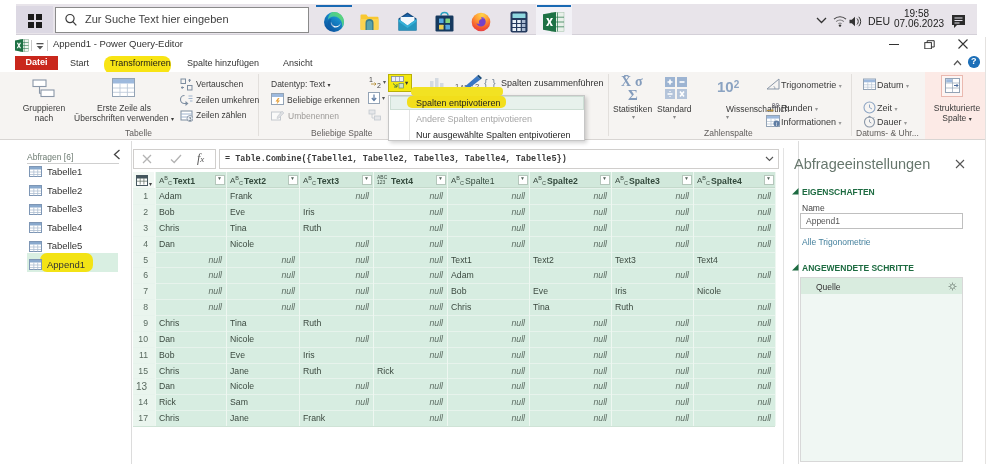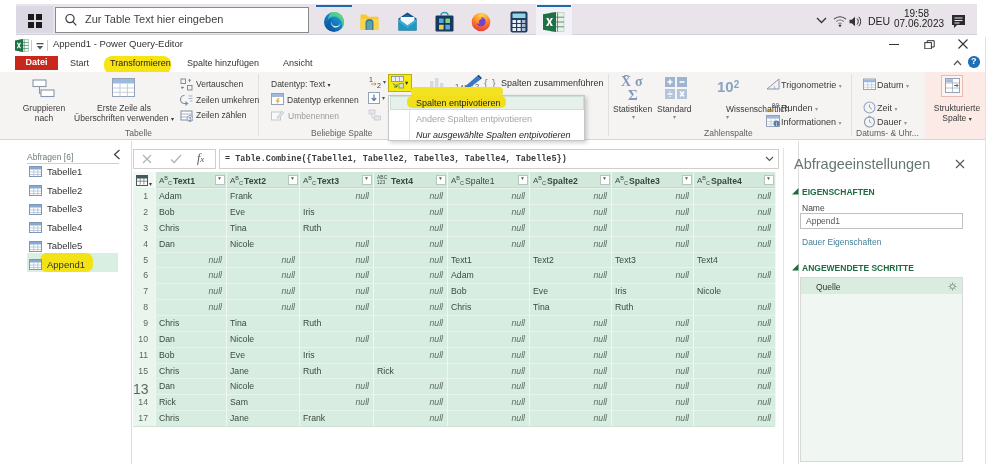--- a/index.html
+++ b/index.html
@@ -16,21 +16,21 @@
 <div class="a" style="left:16px;top:6px;width:37px;height:27px;background:#dcd8e3;"></div>
 <div class="a" style="left:28px;top:14px;width:6px;height:6px;background:#1a1a1a;"></div>
 <div class="a" style="left:35.5px;top:14px;width:6.5px;height:6px;background:#1a1a1a;"></div>
 <div class="a" style="left:28px;top:21.5px;width:6px;height:6px;background:#1a1a1a;"></div>
 <div class="a" style="left:35.5px;top:21.5px;width:6.5px;height:6px;background:#1a1a1a;"></div>
 <div class="a" style="left:55px;top:7px;width:254px;height:26px;background:#fff;border:1px solid #8a8a8a;box-sizing:border-box;"></div>
 <svg class="a" style="left:64px;top:13px;" width="14" height="14" viewBox="0 0 14 14">
     <circle cx="6" cy="5.6" r="4.1" fill="none" stroke="#3b3b3b" stroke-width="1.2"></circle>
     <line x1="8.9" y1="8.7" x2="12.3" y2="12.3" stroke="#3b3b3b" stroke-width="1.2"></line>
   </svg>
-<div class="a" style="left:85px;top:13px;font-size:11px;color:#3f3f3f;">Zur Table Text hier eingeben</div>
+<div class="a" style="left:85px;top:13px;font-size:11px;color:#3f3f3f;">Zur Suche Text hier eingeben</div>
 
 <div class="a" style="left:536px;top:4px;width:36px;height:30.5px;background:#f2f1f6;"></div>
 <div class="a" style="left:316px;top:4.5px;width:36px;height:2px;background:#1969b3;"></div>
 <div class="a" style="left:537px;top:4.5px;width:34px;height:2px;background:#1969b3;"></div>
 
 <svg class="a" style="left:323px;top:11px;" width="22" height="22" viewBox="0 0 22 22">
 <defs>
       <linearGradient id="edgA" x1="0.15" y1="0.85" x2="0.7" y2="0.05">
         <stop offset="0" stop-color="#0b54a0"></stop>
         <stop offset="0.65" stop-color="#1686c8"></stop>
@@ -239,21 +239,21 @@
     <text x="10" y="11.6" font-size="5.5" text-anchor="middle" fill="#51626f" font-family="Liberation Sans">3</text>
   </svg>
 <div class="lbl" style="left:196px;top:110px;">Zeilen zählen</div>
 
 <div class="lbl" style="left:271px;top:79px;">Datentyp: Text <span style="font-size:6px;">▾</span></div>
 <svg class="a" style="left:271px;top:93px;" width="13" height="12" viewBox="0 0 13 12">
     <rect x="0.5" y="0.5" width="12" height="11" fill="#fff" stroke="#93a3b5" stroke-width="1"></rect>
     <rect x="1" y="1" width="11" height="3" fill="#9db9dd"></rect>
     <path d="M7 5 L4.5 8.5 L6.5 8.5 L5.5 11.5 L9 7.5 L7 7.5 L8.5 5 Z" fill="#e8a33d"></path>
   </svg>
-<div class="lbl" style="left:287px;top:94.5px;">Datentyp erkennen</div>
+<div class="lbl" style="left:287px;top:94.5px;">Beliebige erkennen</div>
 <svg class="a" style="left:271px;top:110px;" width="14" height="12" viewBox="0 0 14 12">
     <g opacity="0.55">
       <rect x="0.5" y="2" width="9" height="8" fill="#fff" stroke="#9aa5b1" stroke-width="1"></rect>
       <path d="M11 1 L13 3 L8 8 L6 8.5 L6.5 6.5 Z" fill="#c8cdd4" stroke="#9aa5b1" stroke-width="0.6"></path>
     </g>
   </svg>
 <div class="lbl" style="left:288px;top:111px;color:#9d9a98;">Umbenennen</div>
 <div class="glbl" style="left:311px;top:128px;">Beliebige Spalte</div>
 
 <svg class="a" style="left:368px;top:76px;" width="14" height="12" viewBox="0 0 14 12">
@@ -652,21 +652,21 @@
 <div class="a" style="left:133px;top:365.6px;width:15px;text-align:right;font-size:8.7px;color:#5a6a60;">15</div>
 <div class="a" style="left:159px;top:365.6px;font-size:8.7px;color:#3c4a40;">Chris</div>
 <div class="a" style="left:230px;top:365.6px;font-size:8.7px;color:#3c4a40;">Jane</div>
 <div class="a" style="left:303px;top:365.6px;font-size:8.7px;color:#3c4a40;">Ruth</div>
 <div class="a" style="left:377px;top:365.6px;font-size:8.7px;color:#3c4a40;">Rick</div>
 <div class="a" style="left:447px;top:365.6px;width:78px;text-align:right;font-size:8.7px;font-style:italic;color:#5e6e64;">null</div>
 <div class="a" style="left:529px;top:365.6px;width:78px;text-align:right;font-size:8.7px;font-style:italic;color:#5e6e64;">null</div>
 <div class="a" style="left:611px;top:365.6px;width:78px;text-align:right;font-size:8.7px;font-style:italic;color:#5e6e64;">null</div>
 <div class="a" style="left:693px;top:365.6px;width:78px;text-align:right;font-size:8.7px;font-style:italic;color:#5e6e64;">null</div>
 <div class="a" style="left:133px;top:378.4px;width:642px;height:1px;background:#e7f3ec;"></div>
-<div class="a" style="left:133px;top:381.4px;width:14px;text-align:right;font-size:14px;color:#5a6a60;">13</div>
+<div class="a" style="left:133px;top:381.4px;width:14px;text-align:right;font-size:10px;color:#5a6a60;">13</div>
 <div class="a" style="left:159px;top:381.4px;font-size:8.7px;color:#3c4a40;">Dan</div>
 <div class="a" style="left:230px;top:381.4px;font-size:8.7px;color:#3c4a40;">Nicole</div>
 <div class="a" style="left:299px;top:381.4px;width:70px;text-align:right;font-size:8.7px;font-style:italic;color:#5e6e64;">null</div>
 <div class="a" style="left:373px;top:381.4px;width:70px;text-align:right;font-size:8.7px;font-style:italic;color:#5e6e64;">null</div>
 <div class="a" style="left:447px;top:381.4px;width:78px;text-align:right;font-size:8.7px;font-style:italic;color:#5e6e64;">null</div>
 <div class="a" style="left:529px;top:381.4px;width:78px;text-align:right;font-size:8.7px;font-style:italic;color:#5e6e64;">null</div>
 <div class="a" style="left:611px;top:381.4px;width:78px;text-align:right;font-size:8.7px;font-style:italic;color:#5e6e64;">null</div>
 <div class="a" style="left:693px;top:381.4px;width:78px;text-align:right;font-size:8.7px;font-style:italic;color:#5e6e64;">null</div>
 <div class="a" style="left:133px;top:394.3px;width:642px;height:1px;background:#e7f3ec;"></div>
 <div class="a" style="left:133px;top:397.3px;width:15px;text-align:right;font-size:8.7px;color:#5a6a60;">14</div>
@@ -705,21 +705,21 @@
 <svg class="a" style="left:955px;top:159px;" width="10" height="10" viewBox="0 0 10 10">
     <path d="M1 1 L9 9 M9 1 L1 9" stroke="#555" stroke-width="1.1"></path>
   </svg>
 <svg class="a" style="left:792px;top:187.5px;" width="7" height="7" viewBox="0 0 7 7">
     <path d="M6.5 0 L6.5 6.5 L0 6.5 Z" fill="#1d6b41"></path>
   </svg>
 <div class="a" style="left:802px;top:186.5px;font-size:8.5px;font-weight:700;color:#1d6b41;">EIGENSCHAFTEN</div>
 <div class="a" style="left:802px;top:202.5px;font-size:8.5px;color:#444;">Name</div>
 <div class="a" style="left:800px;top:212.5px;width:163px;height:16.5px;background:#fff;border:1px solid #bfbfbf;box-sizing:border-box;"></div>
 <div class="a" style="left:806px;top:216px;font-size:8.5px;color:#555;">Append1</div>
-<div class="a" style="left:802px;top:236.5px;font-size:8.5px;color:#44809d;">Dauer Eigenschaften</div>
+<div class="a" style="left:802px;top:236.5px;font-size:8.5px;color:#44809d;">Alle Trigonometrie</div>
 <svg class="a" style="left:792px;top:263.5px;" width="7" height="7" viewBox="0 0 7 7">
     <path d="M6.5 0 L6.5 6.5 L0 6.5 Z" fill="#1d6b41"></path>
   </svg>
 <div class="a" style="left:802px;top:262.5px;font-size:8.5px;font-weight:700;color:#1d6b41;">ANGEWENDETE SCHRITTE</div>
 <div class="a" style="left:800px;top:277px;width:163px;height:185px;background:#f0f7f3;border:1px solid #d8d8d8;box-sizing:border-box;"></div>
 <div class="a" style="left:801px;top:278px;width:161px;height:15.5px;background:#d9ecdf;"></div>
 <div class="a" style="left:816px;top:281.5px;font-size:8.5px;color:#333;">Quelle</div>
 <svg class="a" style="left:948px;top:281.5px;" width="9" height="9" viewBox="0 0 9 9">
     <g stroke="#8a9a90" stroke-width="1" fill="none">
       <circle cx="4.5" cy="4.5" r="2"></circle>
@@ -727,12 +727,12 @@
     </g>
   </svg>
 
 <div class="a" style="left:388px;top:94.5px;width:197px;height:46.5px;background:#fff;border:1px solid #c6c6c6;box-shadow:2px 2px 4px rgba(0,0,0,0.18);box-sizing:border-box;"></div>
 <div class="a" style="left:409px;top:95.5px;width:1px;height:44.5px;background:#e3e3e3;"></div>
 <div class="a" style="left:389.5px;top:95.8px;width:194px;height:14px;background:#e7f1ec;border:1px solid #cdded4;box-sizing:border-box;"></div>
 <div class="a" style="left:411px;top:87px;width:92px;height:8.5px;background:#f2e222;border-radius:4px;"></div>
 <div class="a" style="left:407px;top:96.3px;width:99px;height:11.5px;background:#f2de1b;border-radius:5px;"></div>
 <div class="a" style="left:416px;top:98px;font-size:9px;color:#1f1f1f;">Spalten entpivotieren</div>
 <div class="a" style="left:416px;top:113.8px;font-size:9px;color:#a6a6a6;">Andere Spalten entpivotieren</div>
-<div class="a" style="left:416px;top:129.5px;font-size:9px;color:#262626;font-style:italic;">Nur ausgewählte Spalten entpivotieren</div>
+<div class="a" style="left:416px;top:129.5px;font-size:9px;color:#262626;">Nur ausgewählte Spalten entpivotieren</div>
 </body></html>

